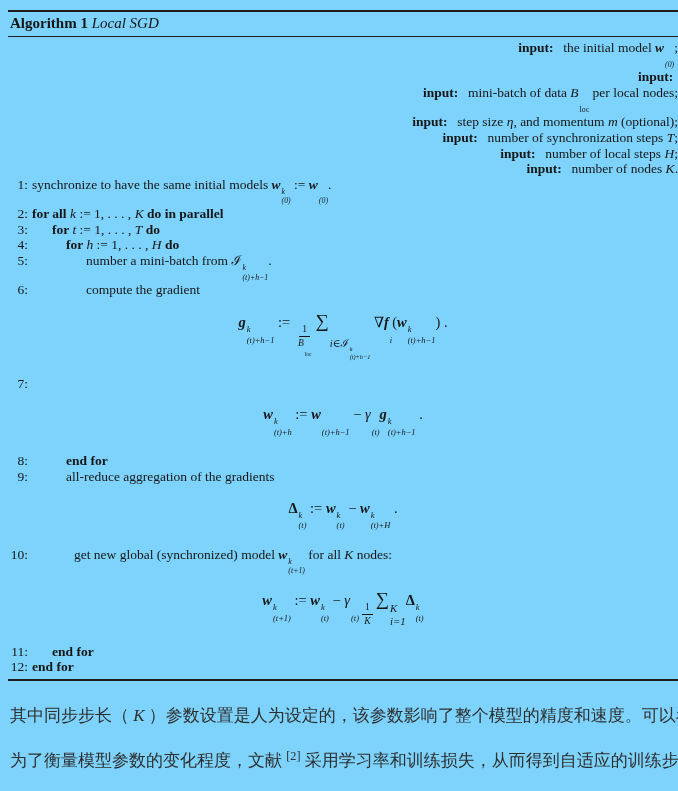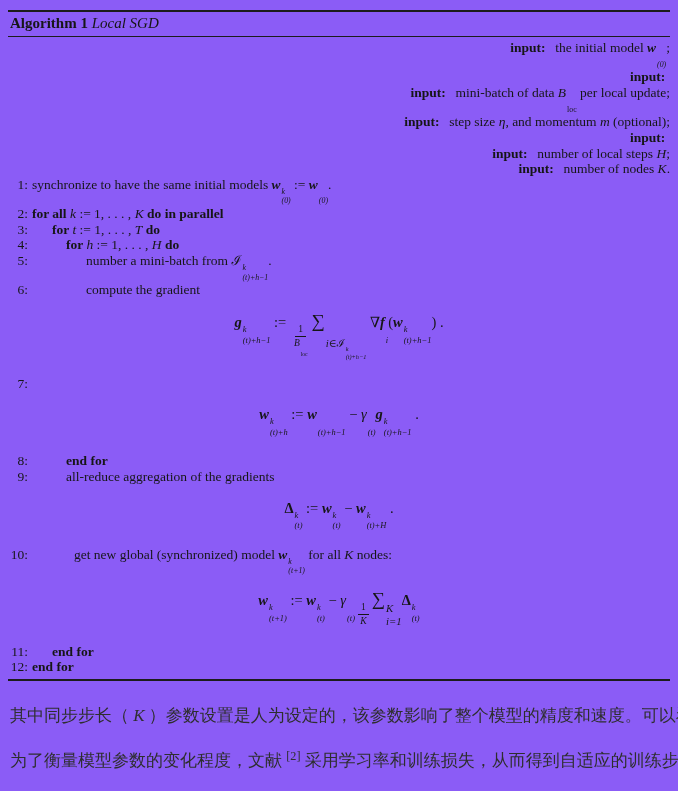--- a/index.html
+++ b/index.html
@@ -1,18 +1,18 @@
 <!DOCTYPE html>
 <html><head>
 <meta charset="utf-8">
 <style>
   html,body{margin:0;padding:0;background:#ffffff;}
   .page{
     width:678px;height:791px;box-sizing:border-box;
-    padding:10px 8px 0 8px;background:#8b5cf6;overflow:hidden;
+    padding:10px 0 0 8px;background:#7dd3fc;overflow:hidden;
     font-family:"Liberation Serif","DejaVu Serif",serif;color:#161616;
   }
   
   .rule{background:#1c1c1c;margin:0;}
   .rule.thick{height:2px;}
   .rule.thin{height:1px;}
   .algo-header{font-size:15px;line-height:21px;padding:1px 2px 2px 2px;}
   .algo-header .t-bold{font-weight:bold;}
   .algo-header .t-ital{font-style:italic;}
   .algo-body-wrap{padding-top:3px;padding-bottom:4px;font-size:13.5px;line-height:15.6px;}
@@ -69,28 +69,29 @@
       <div id="inputs">
           <div class="in-row">
             <span class="in-label">input:</span>
             <span class="in-body"><span class="mtok m-rm"><span class="mbase">the initial model </span></span><span class="mtok m-bi"><span class="mbase">w</span><span class="mscripts"><span class="msup">​</span><span class="msub">(0)</span></span></span><span class="mtok m-rm"><span class="mbase">;</span></span></span>
           </div>
           <div class="in-row">
             <span class="in-label">input:</span>
           </div>
           <div class="in-row">
             <span class="in-label">input:</span>
-            <span class="in-body"><span class="mtok m-rm"><span class="mbase">mini-batch of data </span></span><span class="mtok m-it"><span class="mbase">B</span><span class="mscripts"><span class="msup">​</span><span class="msub"><span class="mtok m-rm"><span class="mbase">loc</span></span></span></span></span><span class="mtok m-rm"><span class="mbase"> per local update;</span></span></span>
+            <span class="in-body"><span class="mtok m-rm"><span class="mbase">mini-batch of data </span></span><span class="mtok m-it"><span class="mbase">B</span><span class="mscripts"><span class="msup">​</span><span class="msub"><span class="mtok m-rm"><span class="mbase">loc</span></span></span></span></span><span class="mtok m-rm"><span class="mbase"> per local nodes;</span></span></span>
           </div>
           <div class="in-row">
             <span class="in-label">input:</span>
             <span class="in-body"><span class="mtok m-rm"><span class="mbase">step size </span></span><span class="mtok m-it"><span class="mbase">η</span></span><span class="mtok m-rm"><span class="mbase">, and momentum </span></span><span class="mtok m-it"><span class="mbase">m</span></span><span class="mtok m-rm"><span class="mbase"> (optional);</span></span></span>
           </div>
           <div class="in-row">
             <span class="in-label">input:</span>
+            <span class="in-body"><span class="mtok m-rm"><span class="mbase">number of synchronization steps </span></span><span class="mtok m-it"><span class="mbase">T</span></span><span class="mtok m-rm"><span class="mbase">;</span></span></span>
           </div>
           <div class="in-row">
             <span class="in-label">input:</span>
             <span class="in-body"><span class="mtok m-rm"><span class="mbase">number of local steps </span></span><span class="mtok m-it"><span class="mbase">H</span></span><span class="mtok m-rm"><span class="mbase">;</span></span></span>
           </div>
           <div class="in-row">
             <span class="in-label">input:</span>
             <span class="in-body"><span class="mtok m-rm"><span class="mbase">number of nodes </span></span><span class="mtok m-it"><span class="mbase">K</span></span><span class="mtok m-rm"><span class="mbase">.</span></span></span>
           </div>
         </div>

